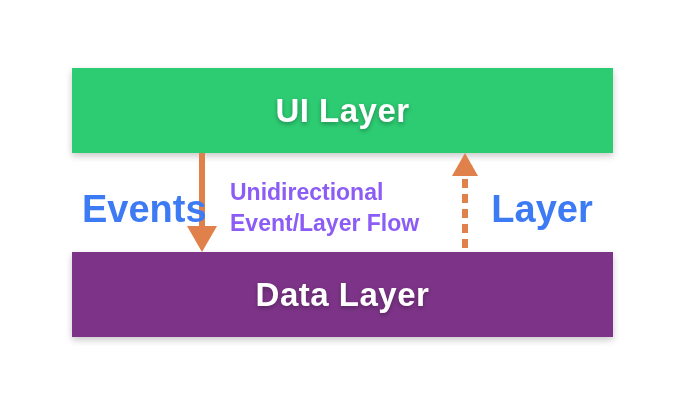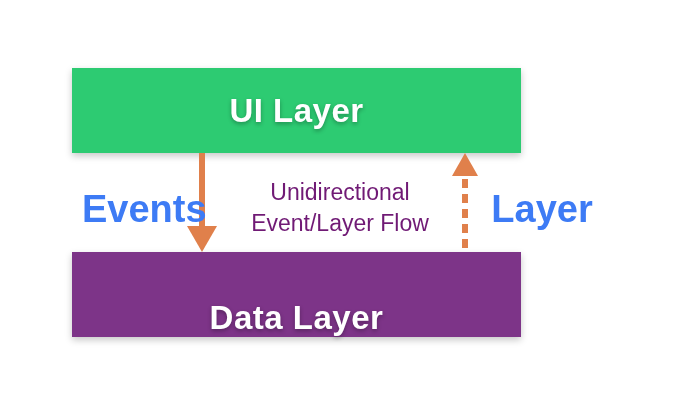--- a/index.html
+++ b/index.html
@@ -11,29 +11,29 @@
   }
   .stage {
     position: relative;
     width: 680px;
     height: 409px;
     background: #ffffff;
   }
   .layer-box {
     position: absolute;
     left: 72px;
-    width: 449px;
+    width: 541px;
     height: 85px;
     display: flex;
     align-items: center;
     justify-content: center;
     box-shadow: 0 3px 7px rgba(0,0,0,0.22);
   }
   .layer-box.ui { top: 68px; background: #2dcb72; }
-  .layer-box.data { top: 252px; background: #7d3488; align-items: flex-end; }
+  .layer-box.data { top: 252px; background: #7d3488; }
   .layer-label {
     color: #ffffff;
     font-size: 33px;
     font-weight: 700;
     letter-spacing: 0.5px;
     text-shadow: 0 2px 4px rgba(0,0,0,0.3);
   }
   
   .arrow-down { position: absolute; }
   .arrow-down .shaft {
@@ -87,24 +87,23 @@
     font-size: 38px;
     font-weight: 700;
   }
   .flow-label.events { left: 82px; }
   .flow-label.stream { left: 487px; }
   .caption {
     position: absolute;
     left: 230px;
     top: 177px;
     width: 220px;
-    text-align: center;
-    color: #701a75;
+    color: #8b5cf6;
     font-size: 23px;
-    font-weight: 400;
+    font-weight: 700;
     line-height: 31px;
   }
 </style>
 </head>
 <body>
 
 <div class="stage">
 
   <div class="layer-box ui">
     <span class="layer-label">UI Layer</span>

